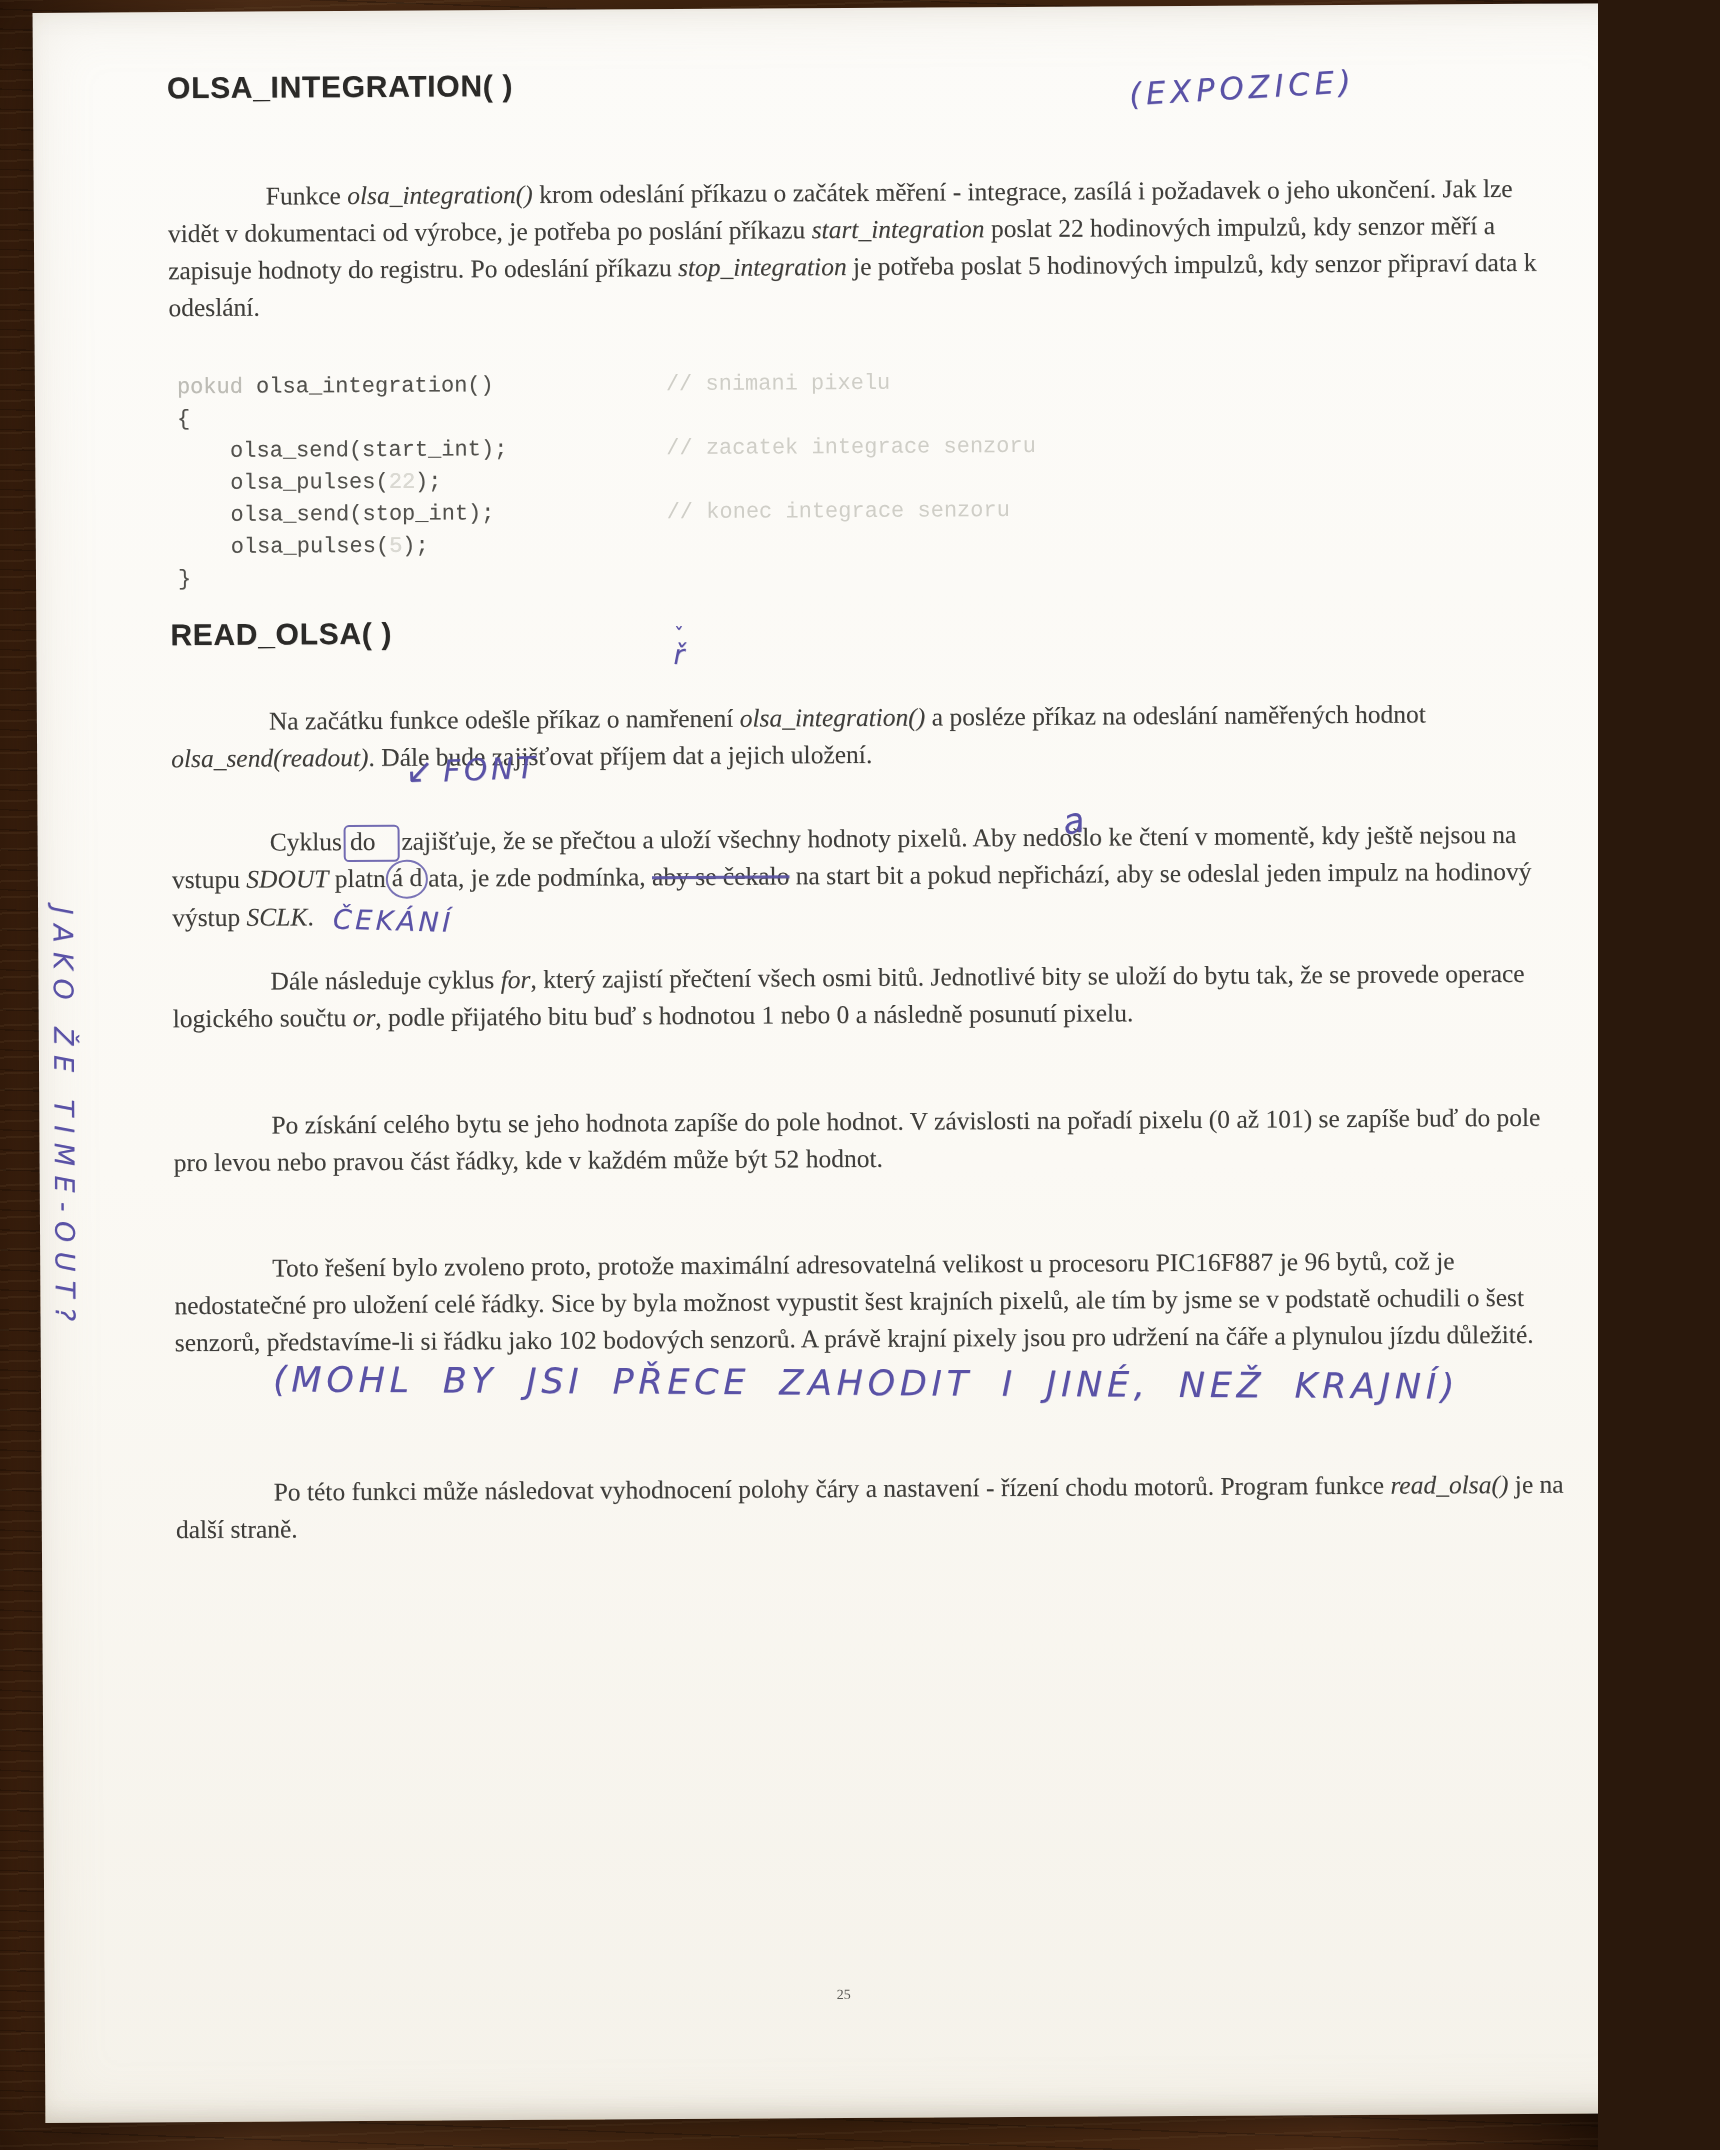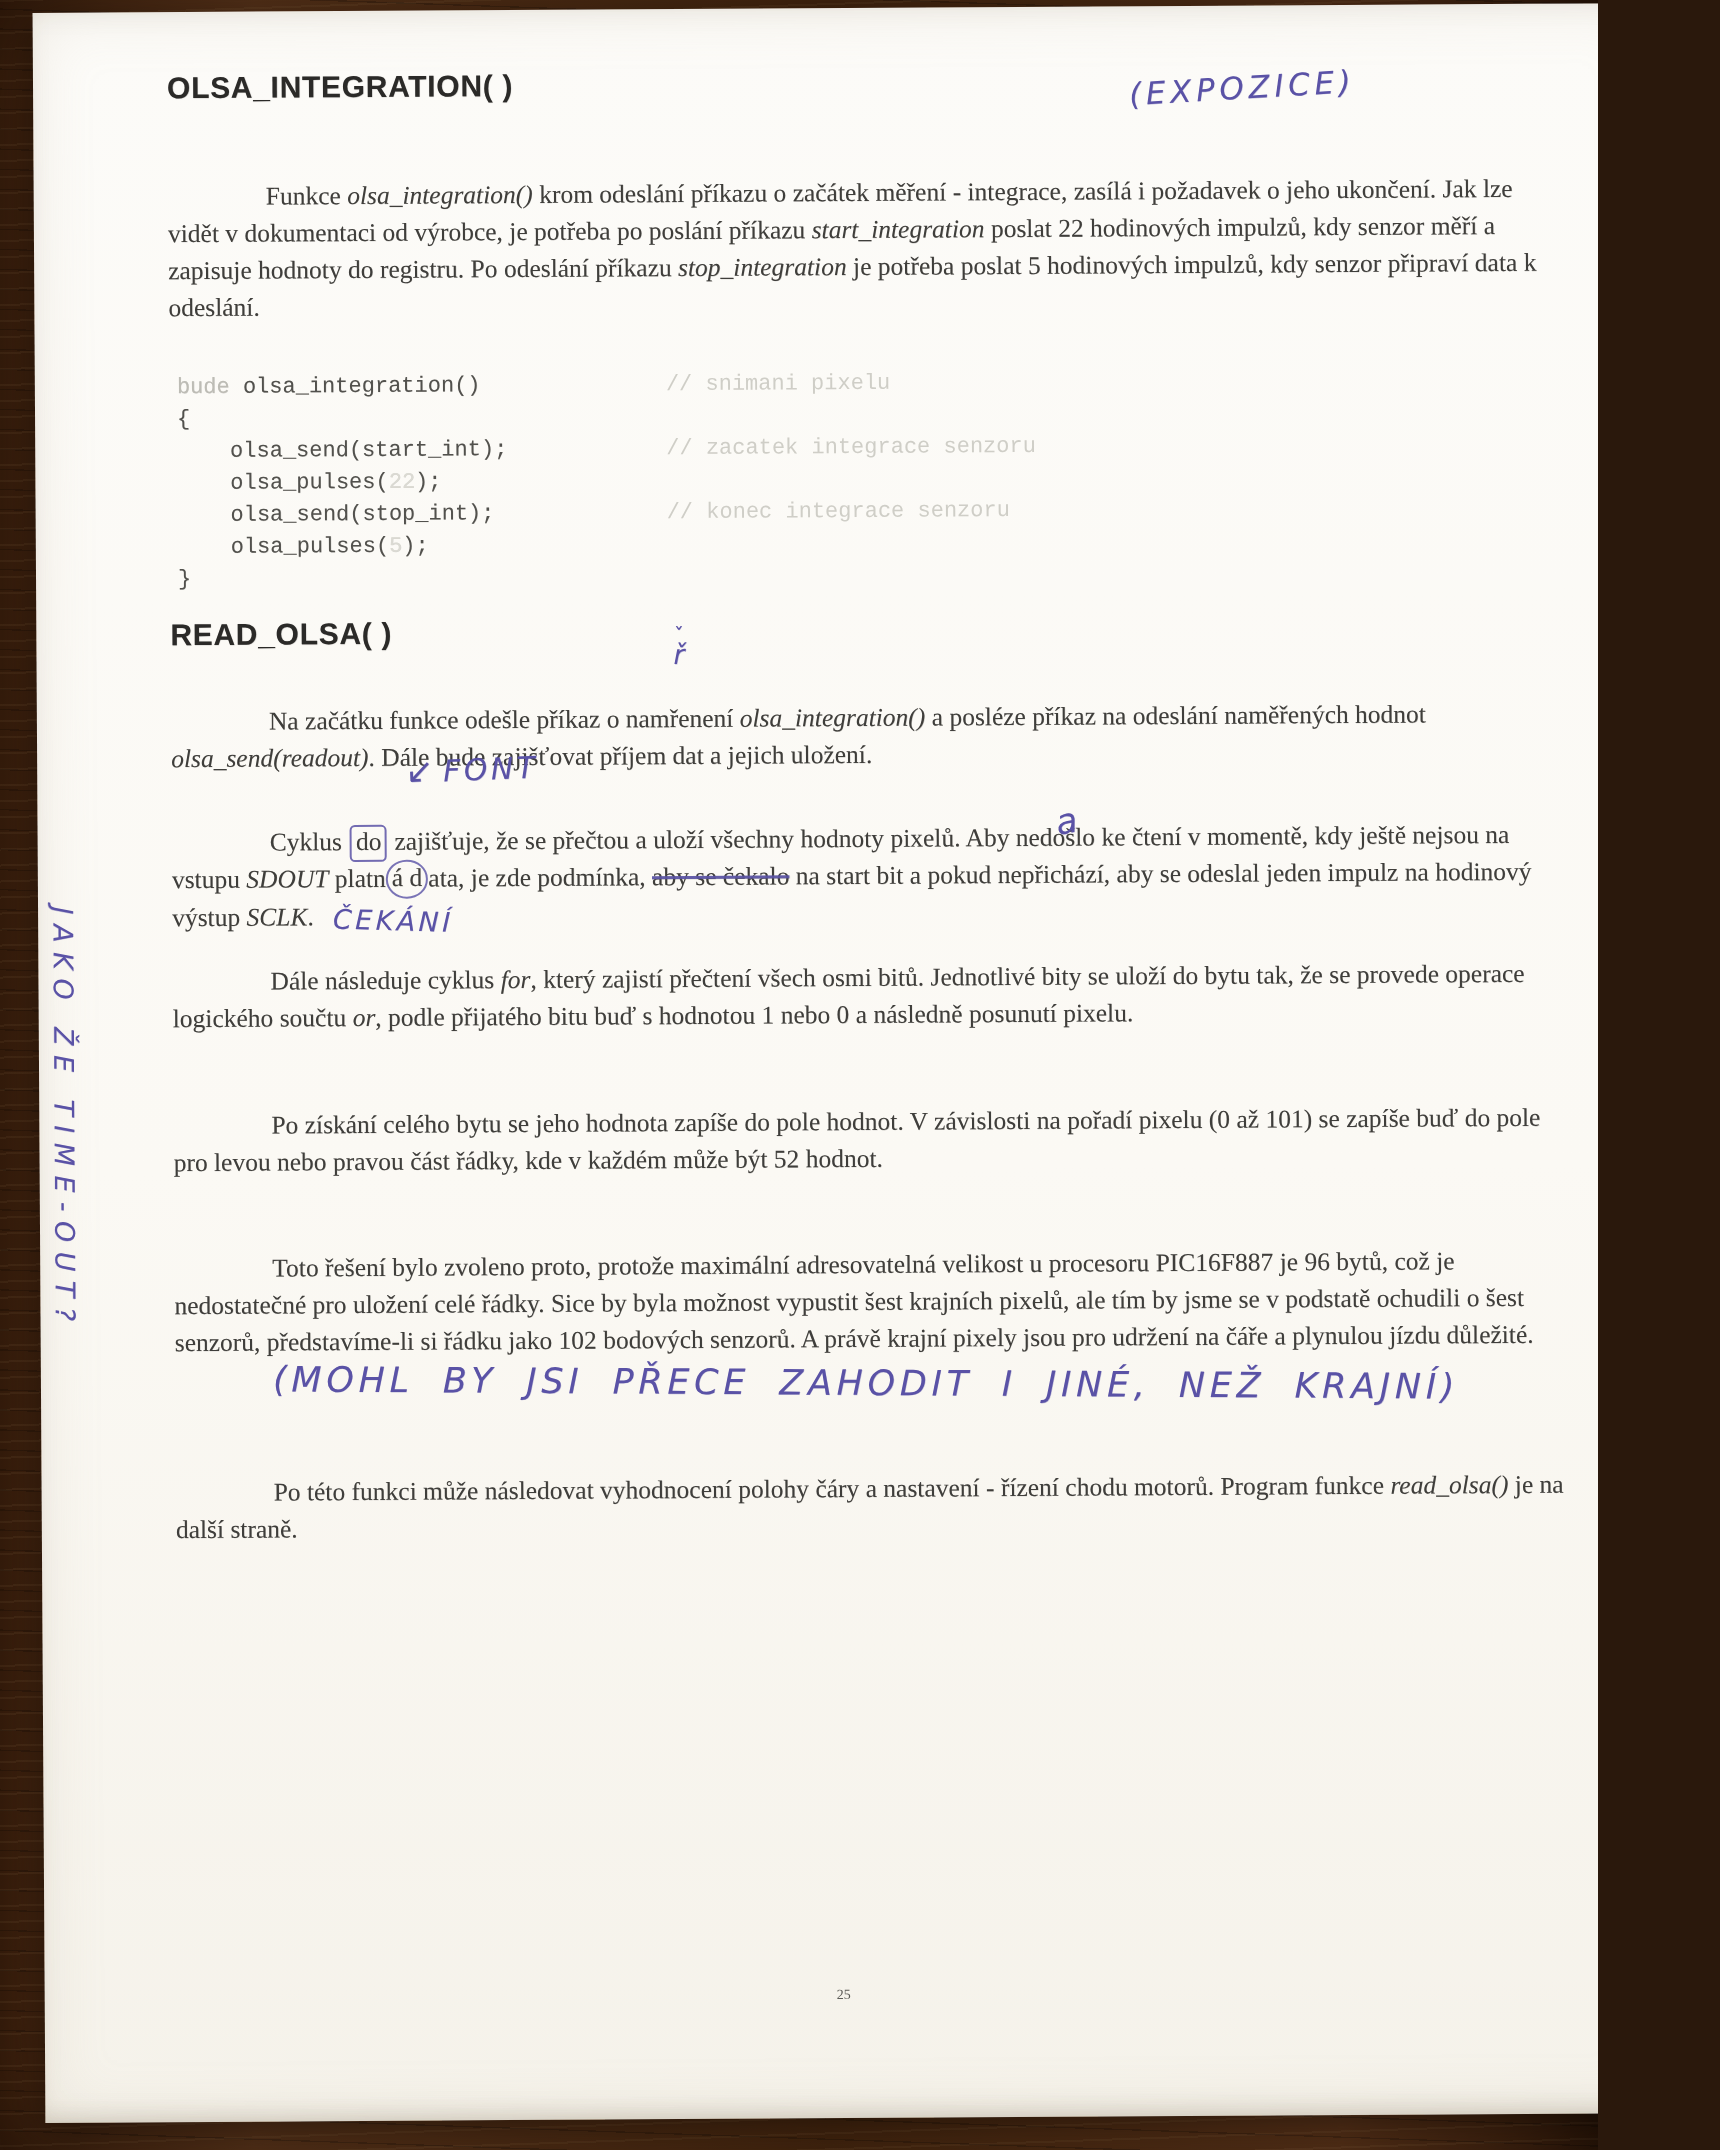--- a/index.html
+++ b/index.html
@@ -57,21 +57,21 @@
   .expozice{position:absolute;left:1097px;top:70px;font-size:31px;letter-spacing:4.7px;
     transform:rotate(-3deg);transform-origin:left bottom;font-style:italic;}
   .rmark{position:absolute;left:637px;top:620px;text-align:center;line-height:1;}
   .rmark .caron{display:block;font-size:20px;line-height:12px;}
   .rmark .rletter{display:block;font-size:27px;line-height:27px;font-style:italic;}
   .fontnote{position:absolute;left:368px;top:738px;font-size:30px;letter-spacing:3.4px;
     transform:rotate(-2deg);font-style:italic;}
   .fontnote .arrow{font-size:34px;letter-spacing:0;margin-right:9.4px;font-style:normal;}
   .boxed{
     border:2px solid rgba(90,82,166,.85);border-radius:5.4px;
-    padding:0 3px 4px 4px;margin:0 8px;
+    padding:0 22px 4px 4px;margin:0 2px;
   }
   .rel{position:relative;}
   .overlay-a{
     position:absolute;left:-6.7px;top:-10.8px;font-size:35px;font-style:italic;
     transform:rotate(-10deg);pointer-events:none;
   }
   .circled{
     border:2px solid rgba(90,82,166,.8);border-radius:50%;
     padding:1.3px 4px 4px 4px;
     font-family:Liberation Serif, serif;
@@ -98,21 +98,21 @@
 <div class="stage">
   <div class="paper">
 
     <div class="heading h1">OLSA_INTEGRATION( )</div>
 
     <div class="hw expozice">(EXPOZICE)</div>
 
     <p class="para print p1"><span>Funkce </span><span class="it">olsa_integration()</span><span> krom odeslání příkazu o začátek měření - integrace, zasílá i požadavek o jeho ukončení. Jak lze vidět v dokumentaci od výrobce, je potřeba po poslání příkazu </span><span class="it">start_integration</span><span> poslat 22 hodinových impulzů, kdy senzor měří a zapisuje hodnoty do registru. Po odeslání příkazu </span><span class="it">stop_integration</span><span> je potřeba poslat 5 hodinových impulzů, kdy senzor připraví data k odeslání.</span></p>
 
     <div class="codeblock">
-      <div class="code-line"><span class="kw-faded">bude</span><span> olsa_integration()</span><span class="comment">// snimani pixelu</span></div>
+      <div class="code-line"><span class="kw-faded">pokud</span><span> olsa_integration()</span><span class="comment">// snimani pixelu</span></div>
       <div class="code-line"><span>{</span></div>
       <div class="code-line"><span>    olsa_send(start_int);</span><span class="comment">// zacatek integrace senzoru</span></div>
       <div class="code-line"><span>    olsa_pulses(</span><span class="num-faded">22</span><span>);</span></div>
       <div class="code-line"><span>    olsa_send(stop_int);</span><span class="comment">// konec integrace senzoru</span></div>
       <div class="code-line"><span>    olsa_pulses(</span><span class="num-faded">5</span><span>);</span></div>
       <div class="code-line"><span>}</span></div>
     </div>
 
     <div class="heading h2">READ_OLSA( )</div>
 

